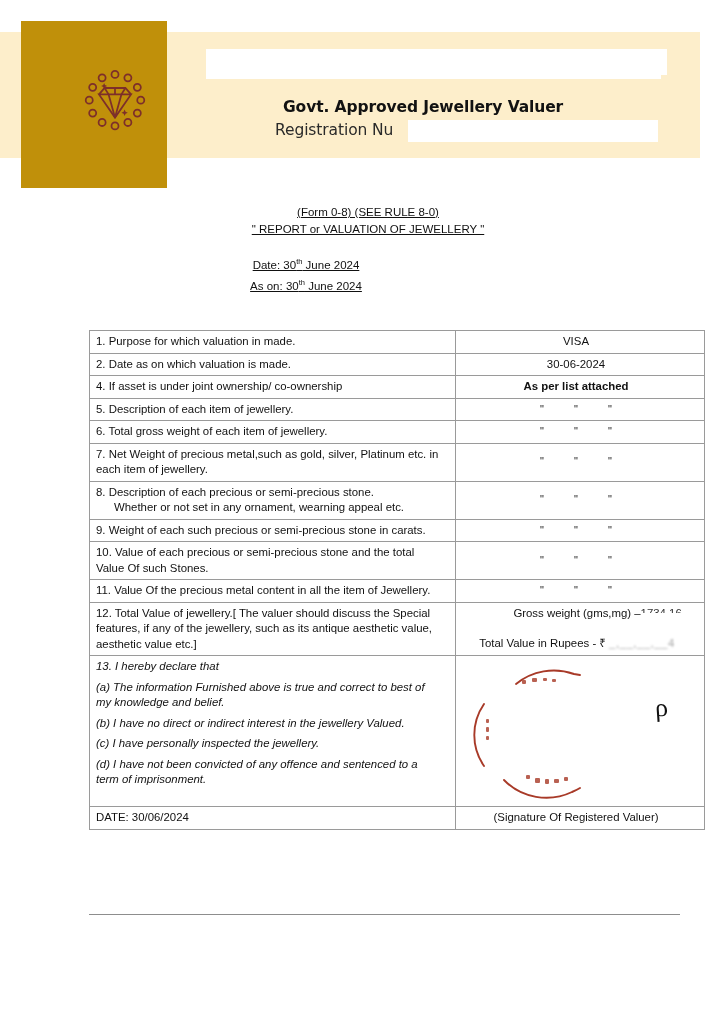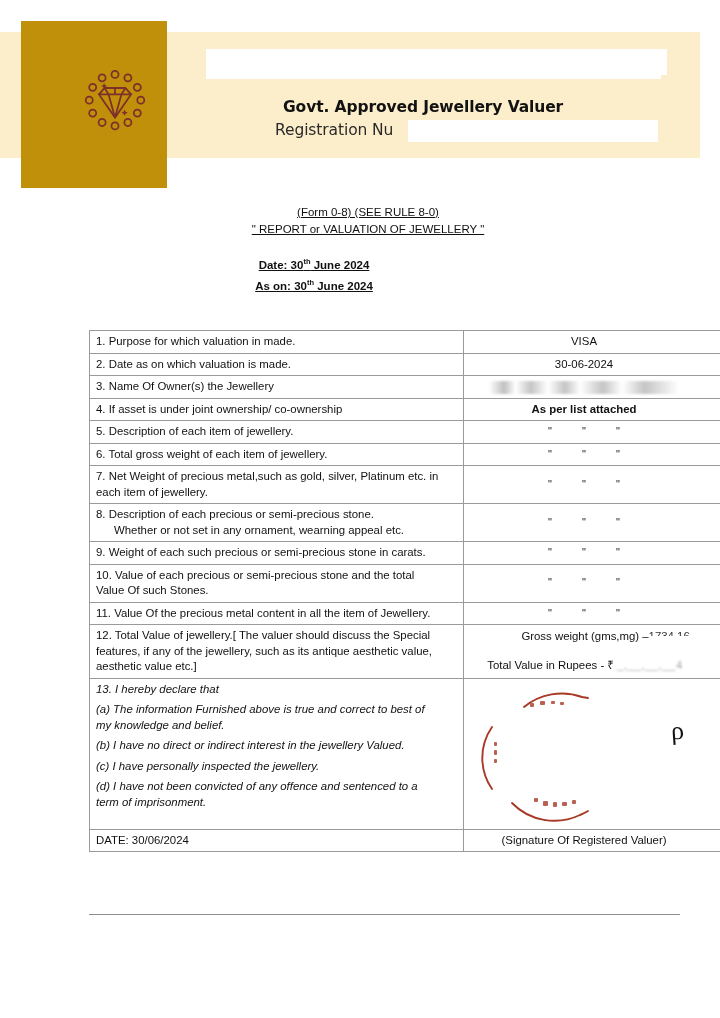--- a/index.html
+++ b/index.html
@@ -107,42 +107,41 @@
     width: 720px;
     text-align: center;
     font-size: 11.5px;
     line-height: 17px;
     color: #111;
   }
   #form-title .u { text-decoration: underline; }
 
   #date-block {
     position: absolute;
-    left: 8px; top: 253px;
+    left: 0; top: 253px;
     width: 612px;
     text-align: center;
     font-size: 11.5px;
     line-height: 17px;
     color: #111;
-    font-weight: bold;
   }
   #date-block .u { text-decoration: underline; }
   sup { font-size: 7.5px; vertical-align: super; }
 
   
   #form-table {
     position: absolute;
     left: 89px; top: 330px;
     width: 574px;
     border-collapse: collapse;
     table-layout: fixed;
   }
   #form-table td {
     border: 1px solid #9a9a9a;
-    padding: 3px 22px 3px 6px;
+    padding: 3px 14px 3px 6px;
     font-size: 11.4px;
     line-height: 15.5px;
     vertical-align: top;
     color: #111;
   }
   #form-table td.labelcol { width: 345px; }
   #form-table td.valcol   { width: 228px; text-align: center; vertical-align: middle; }
 
   .indent2 { display: inline-block; padding-left: 18px; }
 
@@ -299,26 +298,20 @@
   <tbody>
     <tr>
       <td class="labelcol">1.  Purpose for which valuation in made.</td>
       <td class="valcol">VISA</td>
     </tr>
     <tr>
       <td class="labelcol">2.  Date as on which valuation is made.</td>
       <td class="valcol">30-06-2024</td>
     </tr>
     <tr>
-      <td class="labelcol">3.  Name Of Owner(s) the Jewellery</td>
-      <td class="valcol">
-        <span class="redacted-name"></span>
-      </td>
-    </tr>
-    <tr>
       <td class="labelcol">4.  If asset is under joint ownership/ co-ownership</td>
       <td class="valcol v-bold">As per list attached</td>
     </tr>
     <tr>
       <td class="labelcol">5.  Description of each item of jewellery.</td>
       <td class="valcol">
         <span class="ditto"><span>"</span><span>"</span><span>"</span></span>
       </td>
     </tr>
     <tr>

